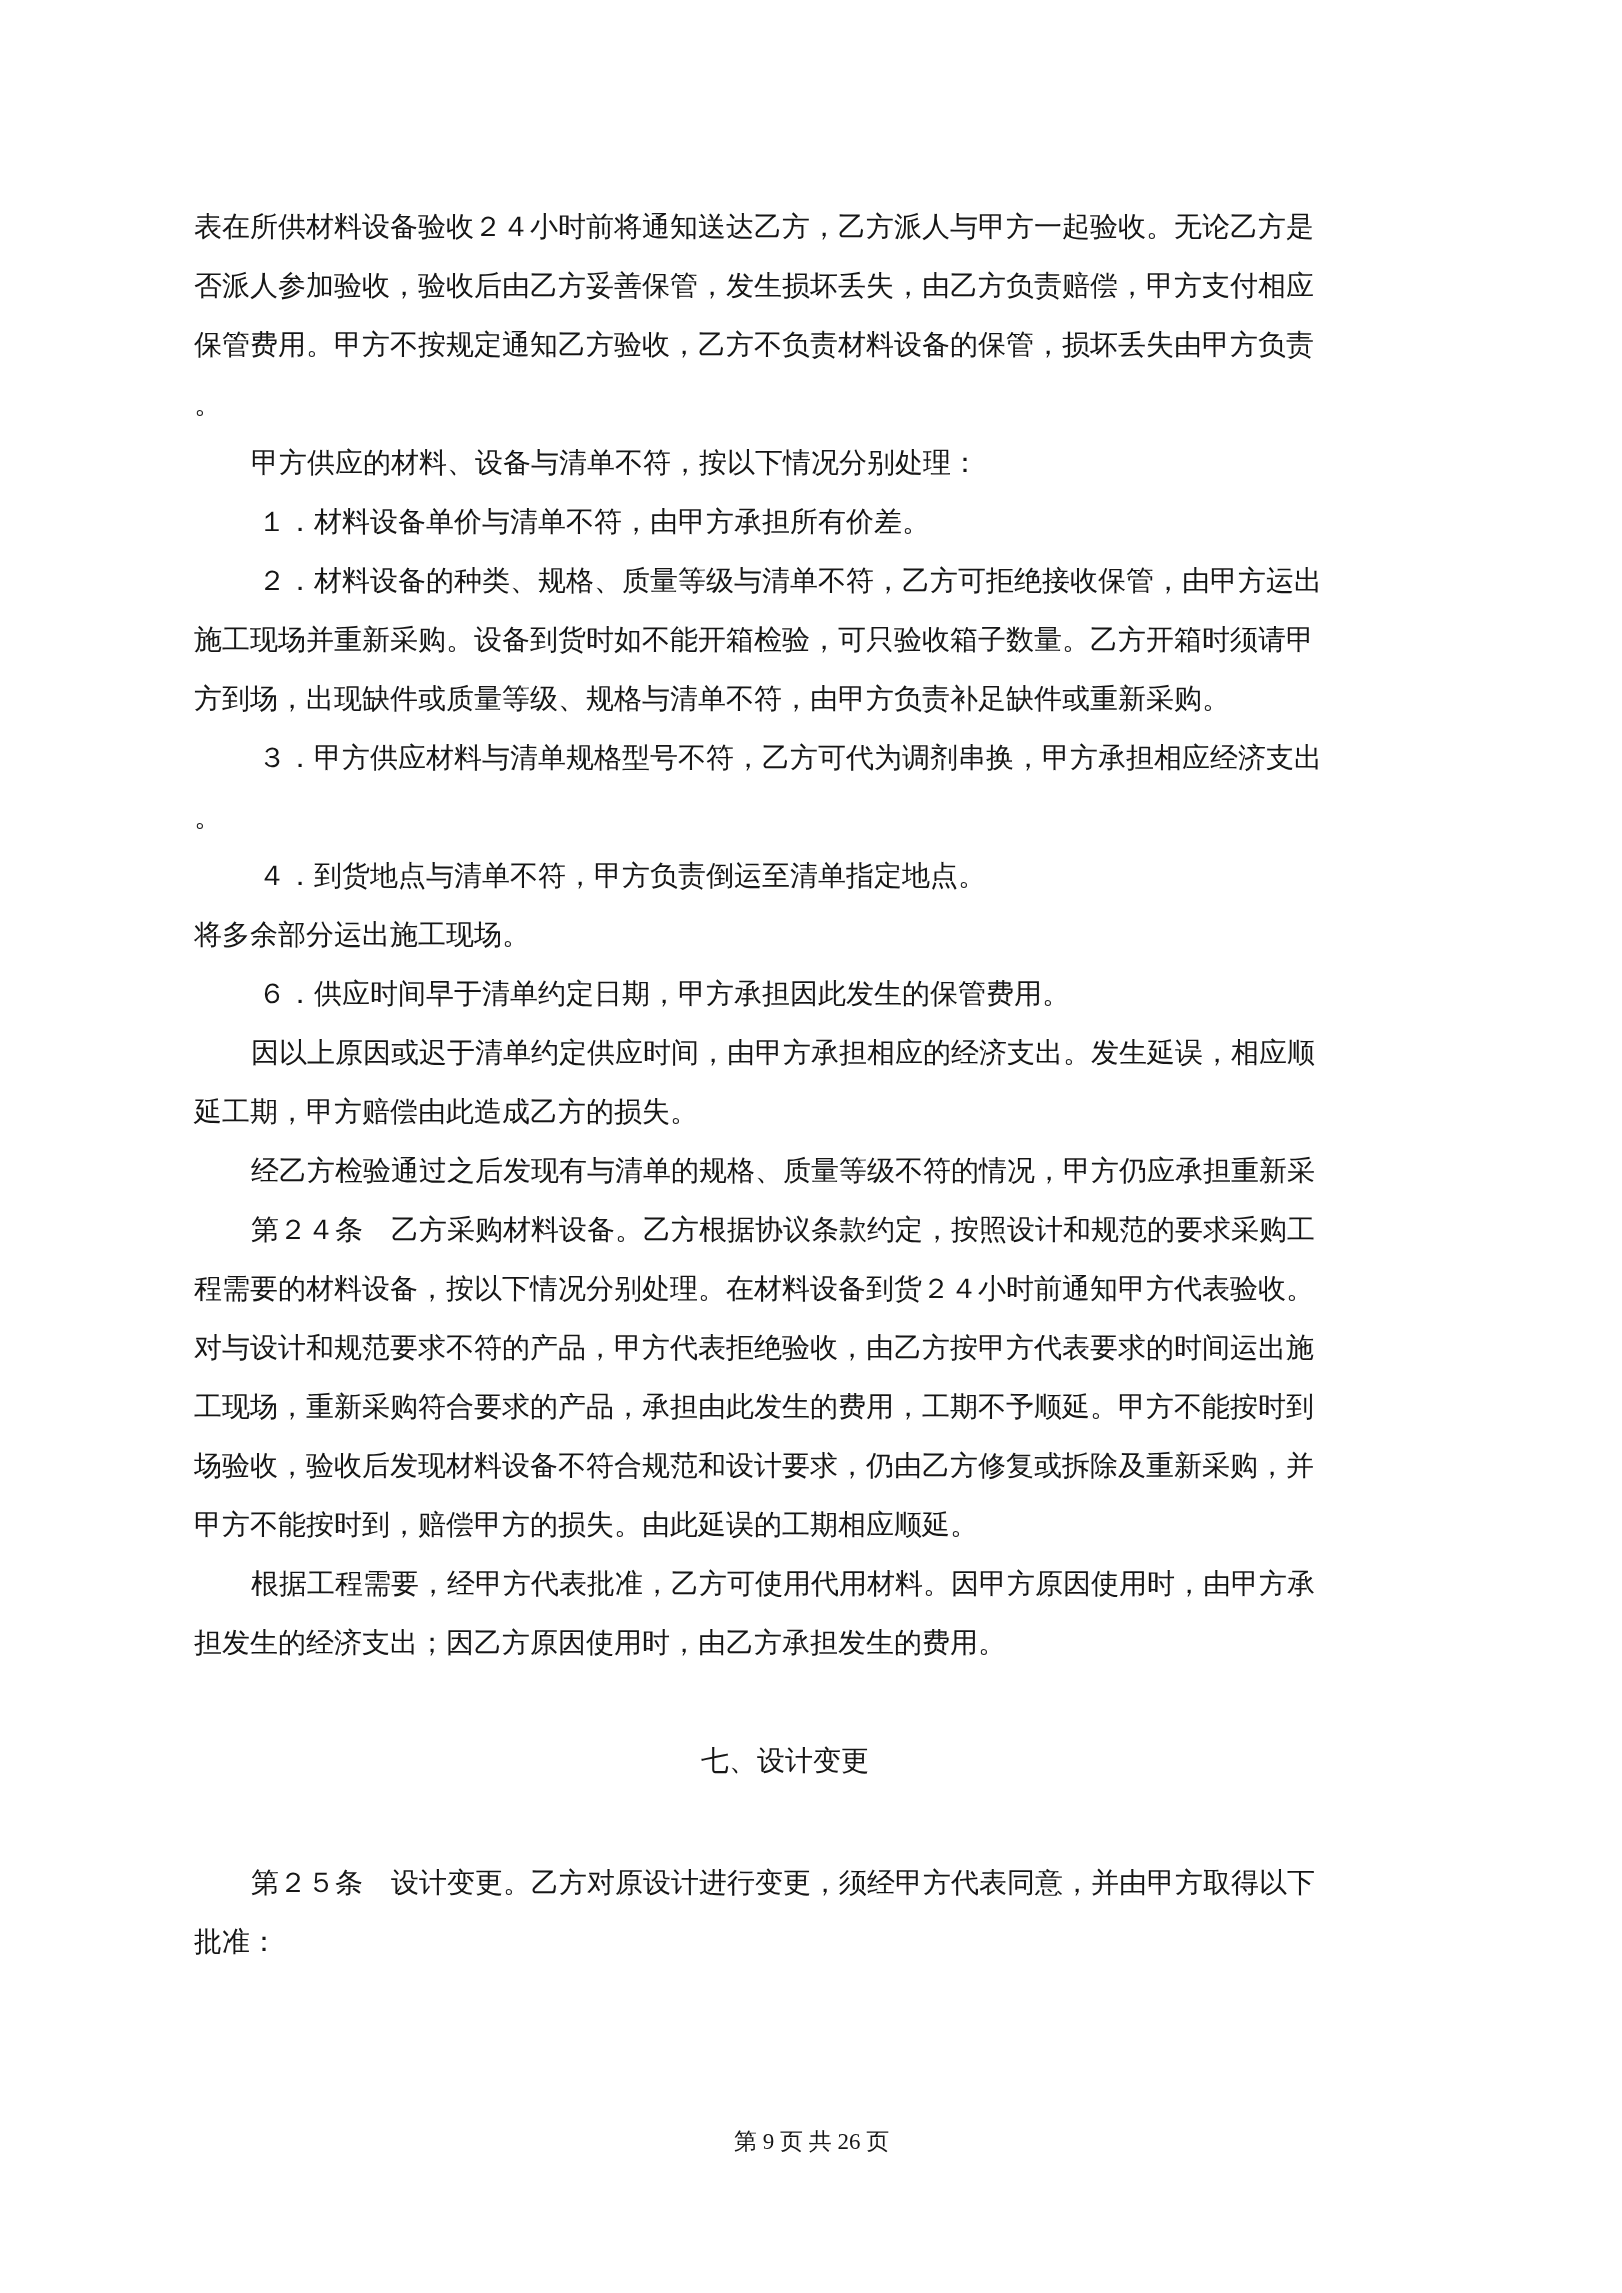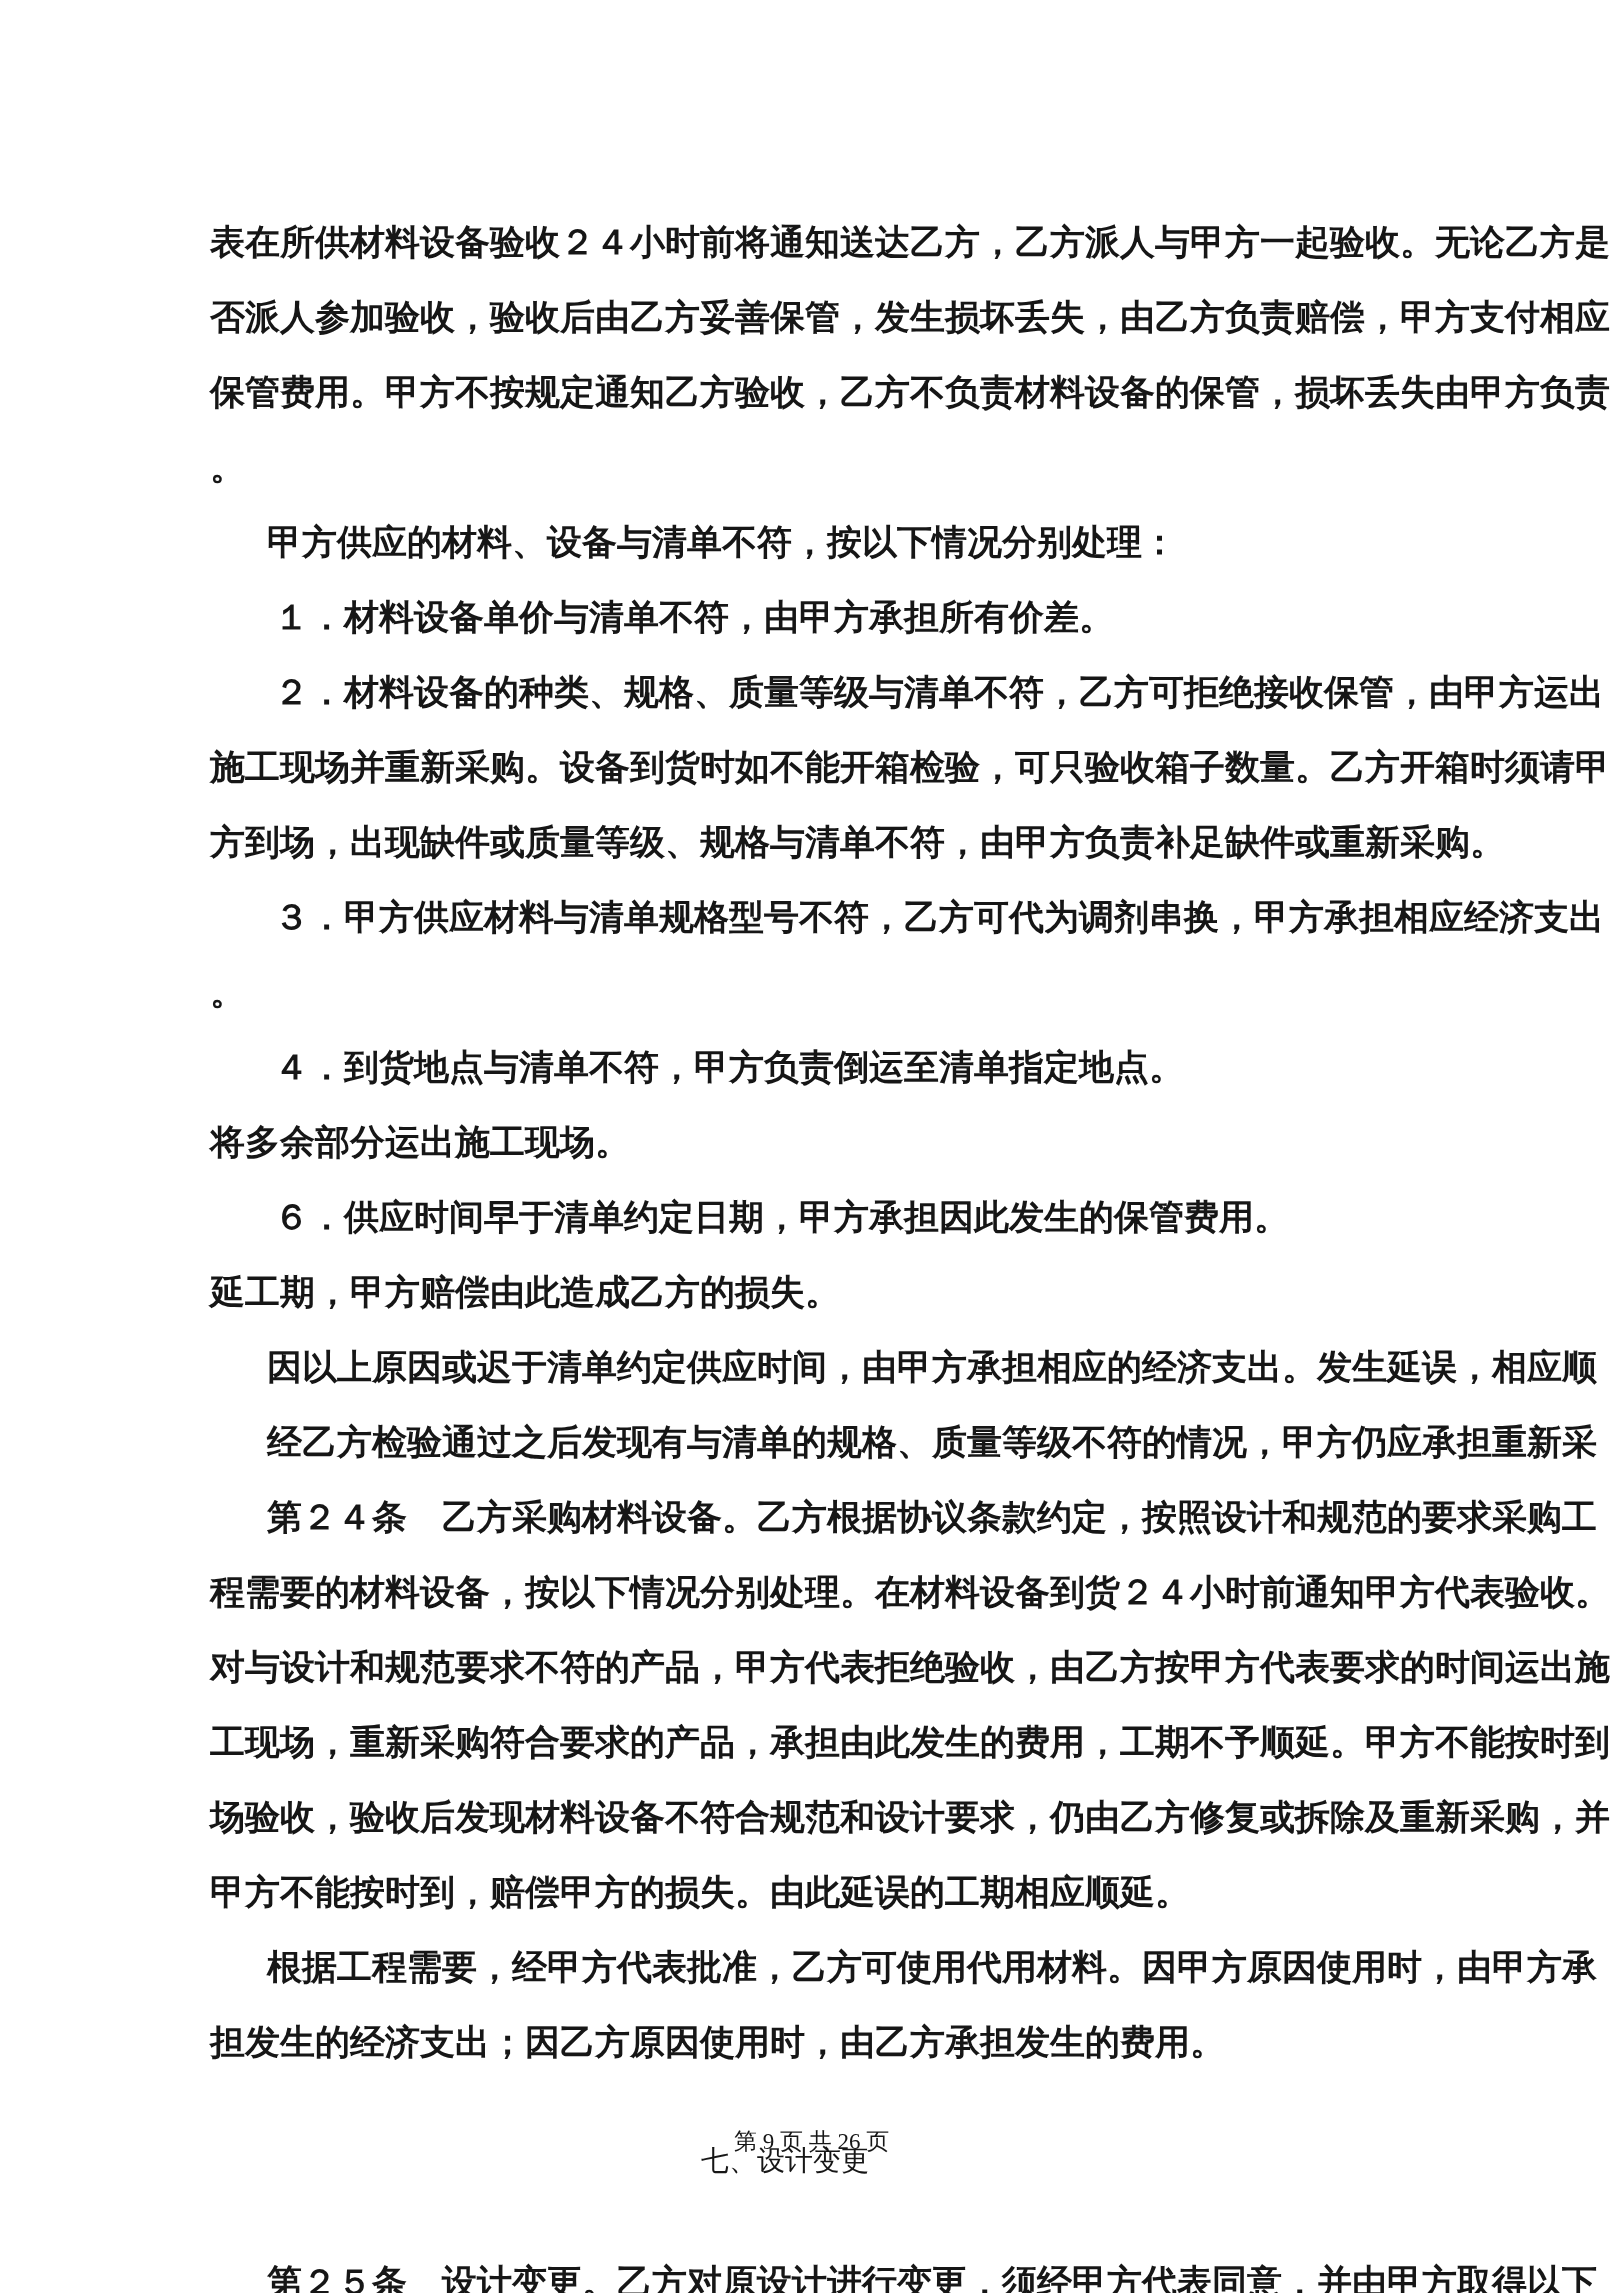--- a/index.html
+++ b/index.html
@@ -16,27 +16,27 @@
     font-family: "Liberation Serif", "DejaVu Serif", serif;
     overflow: hidden;
   }
   .doc-body {
     position: absolute;
     left: 194px;
     top: 197px;
     width: 1182px;
   }
   .ln {
-    margin: 16px;
+    margin: 0;
     padding: 0;
     height: 59px;
     line-height: 59px;
-    font-size: 35px;
+    font-size: 28px;
     white-space: nowrap;
-    font-weight: bold;
+    font-weight: normal;
   }
   .ind-para { padding-left: 57px; }   
   .ind-num  { padding-left: 64px; }   
   .section-heading {
     margin: 59px 0 63px 0;
     height: 59px;
     line-height: 59px;
     font-size: 28px;
     font-weight: normal;
     text-align: center;
@@ -65,22 +65,22 @@
     <p class="ln ind-para">甲方供应的材料、设备与清单不符，按以下情况分别处理：</p>
     <p class="ln ind-num">１．材料设备单价与清单不符，由甲方承担所有价差。</p>
     <p class="ln ind-num">２．材料设备的种类、规格、质量等级与清单不符，乙方可拒绝接收保管，由甲方运出</p>
     <p class="ln">施工现场并重新采购。设备到货时如不能开箱检验，可只验收箱子数量。乙方开箱时须请甲</p>
     <p class="ln">方到场，出现缺件或质量等级、规格与清单不符，由甲方负责补足缺件或重新采购。</p>
     <p class="ln ind-num">３．甲方供应材料与清单规格型号不符，乙方可代为调剂串换，甲方承担相应经济支出</p>
     <p class="ln">。</p>
     <p class="ln ind-num">４．到货地点与清单不符，甲方负责倒运至清单指定地点。</p>
     <p class="ln">将多余部分运出施工现场。</p>
     <p class="ln ind-num">６．供应时间早于清单约定日期，甲方承担因此发生的保管费用。</p>
+    <p class="ln ind-para">因以上原因或迟于清单约定供应时间，由甲方承担相应的经济支出。发生延误，相应顺</p>
     <p class="ln">延工期，甲方赔偿由此造成乙方的损失。</p>
-    <p class="ln ind-para">因以上原因或迟于清单约定供应时间，由甲方承担相应的经济支出。发生延误，相应顺</p>
     <p class="ln ind-para">经乙方检验通过之后发现有与清单的规格、质量等级不符的情况，甲方仍应承担重新采</p>
     <p class="ln ind-para">第２４条　乙方采购材料设备。乙方根据协议条款约定，按照设计和规范的要求采购工</p>
     <p class="ln">程需要的材料设备，按以下情况分别处理。在材料设备到货２４小时前通知甲方代表验收。</p>
     <p class="ln">对与设计和规范要求不符的产品，甲方代表拒绝验收，由乙方按甲方代表要求的时间运出施</p>
     <p class="ln">工现场，重新采购符合要求的产品，承担由此发生的费用，工期不予顺延。甲方不能按时到</p>
     <p class="ln">场验收，验收后发现材料设备不符合规范和设计要求，仍由乙方修复或拆除及重新采购，并</p>
     <p class="ln">甲方不能按时到，赔偿甲方的损失。由此延误的工期相应顺延。</p>
     <p class="ln ind-para">根据工程需要，经甲方代表批准，乙方可使用代用材料。因甲方原因使用时，由甲方承</p>
     <p class="ln">担发生的经济支出；因乙方原因使用时，由乙方承担发生的费用。</p>
 

